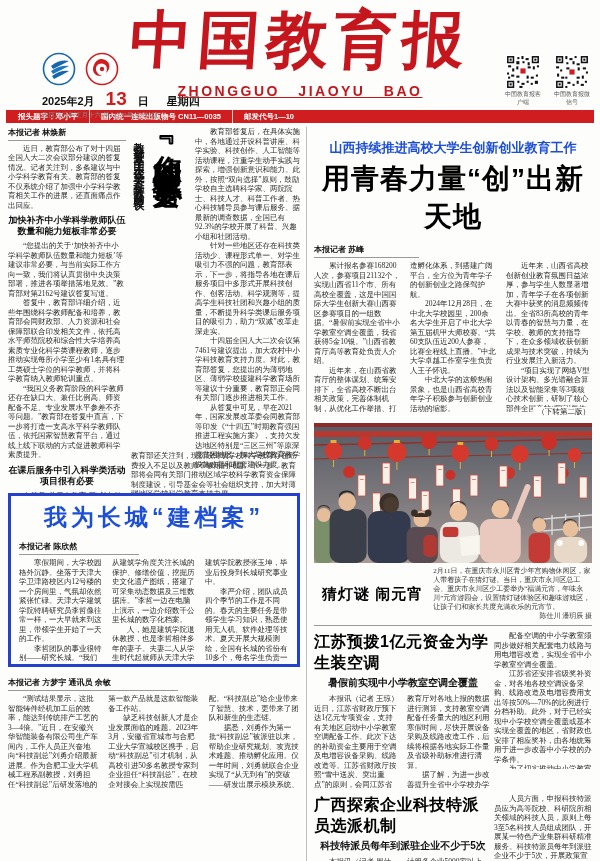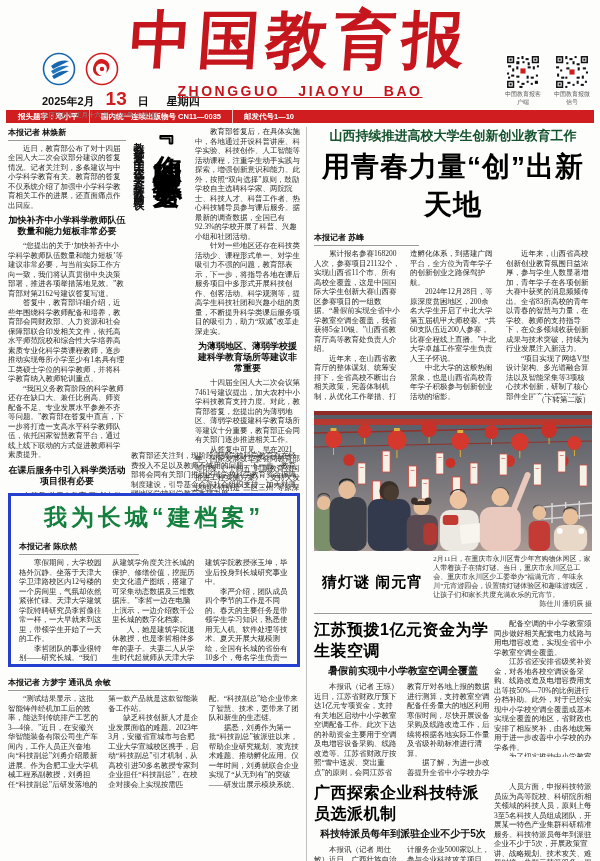--- a/index.html
+++ b/index.html
@@ -67,37 +67,37 @@
   
   .frontline{display:flex;align-items:center;gap:7px;margin:4px 2px 4px;}
   .fl-line{flex:1;height:1px;background:#b5b5b5;}
   .fl-badge{background:var(--red);color:#fff;font-family:var(--sans);font-weight:700;
             font-size:11px;line-height:16px;padding:1px 14px;border-radius:9px;
             display:flex;align-items:center;gap:4px;}
 
   
   .bluebox{border:3px solid var(--blue-border);padding:3px 8px 5px;height:160px;overflow:hidden;}
   .box-headline{font-family:var(--sans);font-weight:900;font-size:23px;letter-spacing:4px;
-                text-align:center;margin:3px 0 7px;color:#15803d;}
+                text-align:center;margin:3px 0 7px;color:#1d4ed8;}
   .bluebox .byline{width:120px;}
   .box-cols{column-count:3;column-gap:9px;column-fill:auto;height:106px;overflow:hidden;
             font-size:7.5px;line-height:9.5px;}
 
   
   .keji{margin-top:9px;}
   .keji-headline{font-family:var(--sans);font-weight:900;font-size:24px;letter-spacing:7px;
                  text-align:center;margin:0 0 6px;color:#000;}
   .keji .byline{width:170px;}
   .keji-cols{column-count:3;column-gap:9px;column-fill:auto;height:102px;overflow:hidden;
              font-size:7.5px;line-height:9.5px;}
 
   
   .sx{position:relative;}
   .kicker{text-align:center;font-family:var(--sans);font-weight:700;font-size:13px;
-          color:#14532d;margin-top:0;}
+          color:#1d4ed8;margin-top:12px;}
   .sx-headline{text-align:center;font-family:var(--sans);font-weight:900;font-size:28px;
                letter-spacing:1px;margin:3px 0 7px;color:#000;}
   .sx .byline{width:105px;}
   .sx-cols{column-count:3;column-gap:10px;column-fill:auto;height:156px;overflow:hidden;
            font-size:7.5px;line-height:9.5px;}
   .sx-jump{position:absolute;right:2px;bottom:0;background:#fdfdfc;font-size:7.5px;
            padding-left:5px;color:#222;}
 
   
   .photo{margin:6px 0 0;}
@@ -273,21 +273,20 @@
           <div class="sg-row">
             <div class="sg-headblock">
               <div class="sg-subtitle">教育部答复全国人大代表关于科学教育的建议</div>
               <h1 class="sg-headline">『您的建议非常必要』</h1>
             </div>
             <div class="sg-col2">
               <div>
                   <p>教育部答复后，在具体实施中，各地通过开设科普讲座、科学实验、科技创作、人工智能等活动课程，注重学生动手实践与探索，增强创新意识和能力。此外，按照“双向选择”原则，鼓励学校自主选聘科学家、两院院士、科技人才、科普工作者、热心科技辅导员参与课后服务。据最新的调查数据，全国已有92.3%的学校开展了科普、兴趣小组和社团活动。</p>
                   <p>针对一些地区还存在科技类活动少、课程形式单一、对学生吸引力不强的问题，教育部表示，下一步，将指导各地在课后服务项目中多形式开展科技创作、创客活动、科学观测等，提高学生科技社团和兴趣小组的质量，不断提升科学类课后服务项目的吸引力，助力“双减”改革走深走实。</p>
                 </div>
-              <h3 class="subhead">为薄弱地区、薄弱学校援建科学教育场所等建议非常重要</h3>
               <div>
                   <p>十四届全国人大二次会议第7461号建议提出，加大农村中小学科技教育支持力度。对此，教育部答复，您提出的为薄弱地区、薄弱学校援建科学教育场所等建议十分重要，教育部正会同有关部门逐步推进相关工作。</p>
                   <p>从答复中可见，早在2021年，国家发展改革委会同教育部等印发《“十四五”时期教育强国推进工程实施方案》，支持欠发达地区特别是“三区三州”等原深度贫困地区，加大学校教育教学设施改善和配套建设力度。</p>
                 </div>
             </div>
           </div>
           <div class="sg-bottom">教育部还关注到，现阶段薄弱学校科学教育存在经费投入不足以及教师不够用的问题。下一步，教育部将会同有关部门推动区域学校科学教育资金保障制度建设，引导基金会等社会组织支持，加大对薄弱地区学校科学教育支持力度。</div>
         </div>
       </article>
 
@@ -316,21 +315,21 @@
 
     <section class="right-region">
 
       <article class="sx">
         <div class="kicker">山西持续推进高校大学生创新创业教育工作</div>
         <h1 class="sx-headline">用青春力量“创”出新天地</h1>
         <div class="byline">本报记者 苏峰</div>
         <div class="sx-cols">
             <p>累计报名参赛168200人次，参赛项目21132个，实现山西省11个市、所有高校全覆盖，这是中国国际大学生创新大赛山西赛区参赛项目的一组数据。“暑假前实现全省中小学教室空调全覆盖，我省获得5金10银。”山西省教育厅高等教育处负责人介绍。</p>
             <p>近年来，在山西省教育厅的整体谋划、统筹安排下，全省高校不断出台相关政策，完善体制机制，从优化工作举措、打造孵化体系，到搭建广阔平台，全方位为青年学子的创新创业之路保驾护航。</p>
-            <p>2024年12月28日，等原深度贫困地区，200余名大学生开启了中北大学第五届机甲大师校赛。“共60支队伍近200人参赛，比赛全程线上直播。”中北大学卓越工作室学生负责人王子怀说。</p>
+            <p>2024年12月28日，在中北大学校园里，200余名大学生开启了中北大学第五届机甲大师校赛。“共60支队伍近200人参赛，比赛全程线上直播。”中北大学卓越工作室学生负责人王子怀说。</p>
             <p>中北大学的这般热闹景象，也是山西省高校青年学子积极参与创新创业活动的缩影。</p>
             <p>近年来，山西省高校创新创业教育氛围日益浓厚，参与学生人数显著增加，青年学子在各项创新大赛中获奖的消息频频传出。全省83所高校的青年以青春的智慧与力量，在学校、教师的支持指导下，在众多领域收获创新成果与技术突破，持续为行业发展注入新活力。</p>
             <p>“项目实现了网络V型设计架构、多光谱融合算法以及智能采集等3项核心技术创新，研制了核心部件全国产的‘探宝’气体激光分析仪、高精度瓦斯智能抽采装备。”项目负责人介绍，该项目在中国国际大学生创新大赛全国总决赛上获得金奖。</p>
           </div>
         <div class="sx-jump">（下转第二版）</div>
       </article>
 
       <figure class="photo" style="margin:6px 0 0;">
         <svg viewBox="0 0 285 140" preserveAspectRatio="none">
           <defs>

